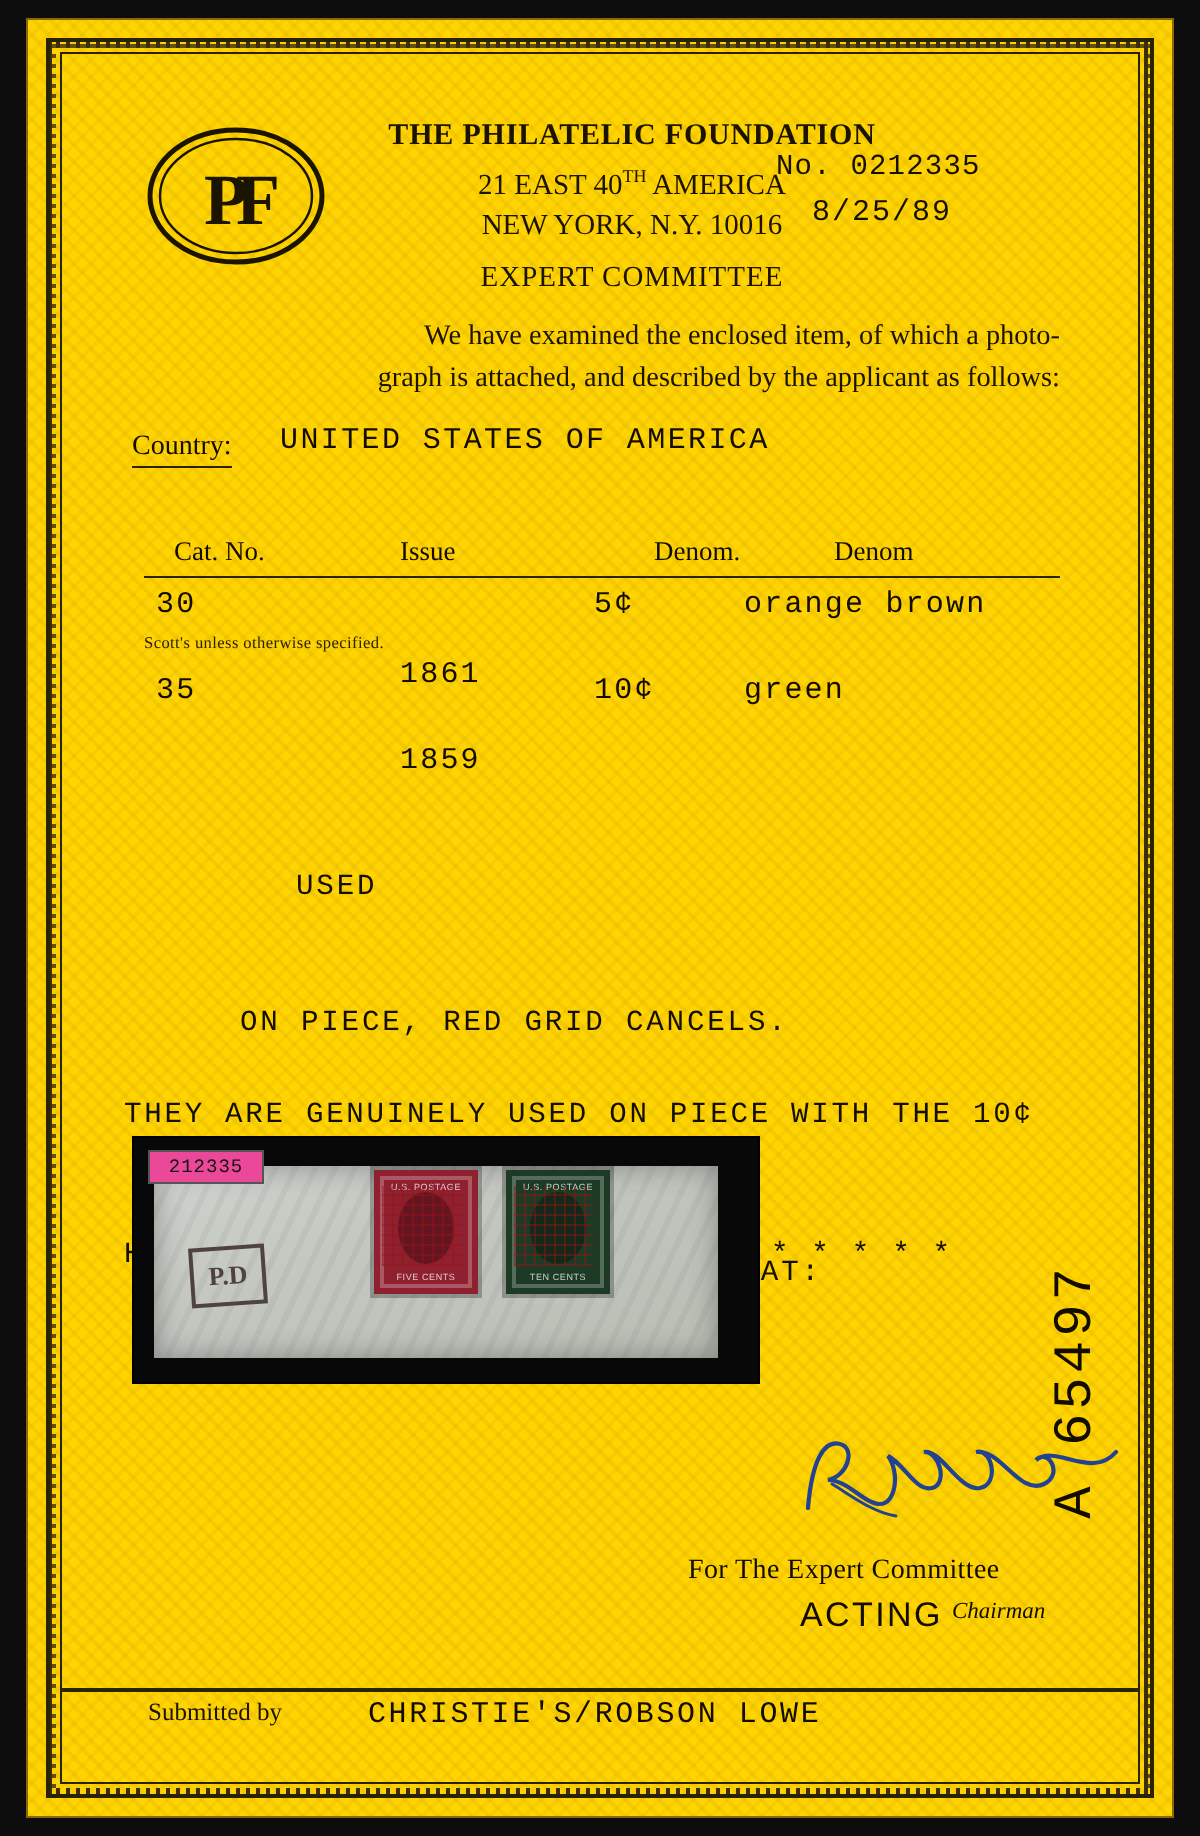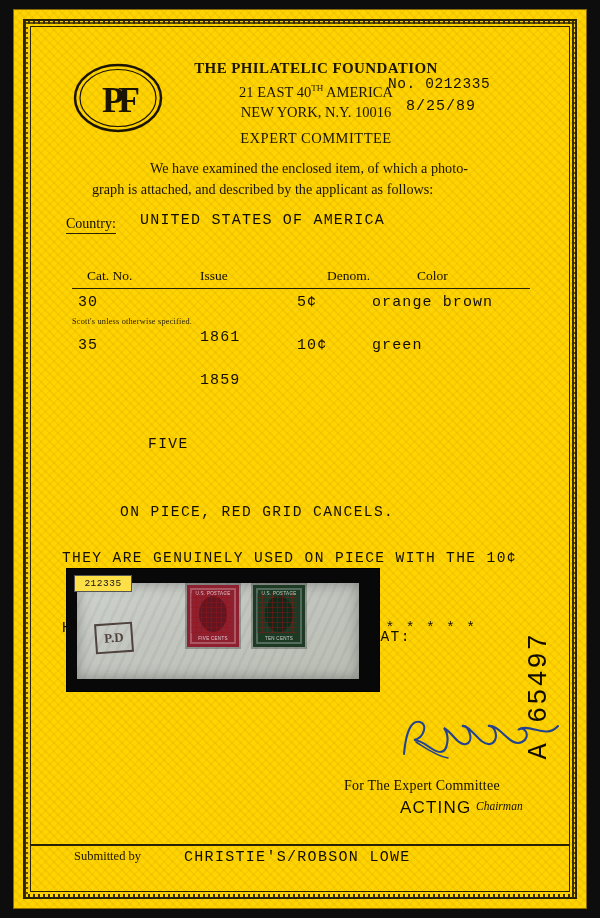--- a/index.html
+++ b/index.html
@@ -148,20 +148,21 @@
   
   .examined {
     position: absolute;
     left: 48px;
     top: 118px;
     right: 26px;
     font-family: "Liberation Serif", serif;
     font-size: 14.2px;
     line-height: 1.5;
     color: #1a1400;
+    text-align: right;
   }
   .examined .p1 { padding-left: 58px; }
 
   
   .country-label {
     position: absolute;
     left: 22px;
     top: 176px;
     font-family: "Liberation Serif", serif;
     font-size: 14px;
@@ -269,21 +270,21 @@
     background: #080808;
     border: 1px solid #000;
     overflow: hidden;
   }
   .photo-ticket {
     position: absolute;
     left: 7px;
     top: 6px;
     width: 56px;
     height: 15px;
-    background: #fde047;
+    background: #ec4899;
     border: 1px solid #555;
     font-family: "Liberation Mono", monospace;
     font-size: 9.5px;
     line-height: 15px;
     text-align: center;
     color: #111;
     letter-spacing: .5px;
     z-index: 4;
   }
   .cover {
@@ -477,42 +478,42 @@
         <div>graph is attached, and described by the applicant as follows:</div>
       </div>
 
       <div class="country-label">Country:</div>
       <div class="country-value">UNITED STATES OF AMERICA</div>
 
       <div class="tbl-head">
         <span class="col-cat">Cat. No.</span>
         <span class="col-issue">Issue</span>
         <span class="col-denom">Denom.</span>
-        <span class="col-color">Color</span>
+        <span class="col-color">Denom</span>
       </div>
       <div class="tbl-rule"></div>
 
       <div class="row row-1">
         <span class="r-cat">30</span>
         <span class="r-issue">1861</span>
         <span class="r-denom">5¢</span>
         <span class="r-color">orange brown</span>
       </div>
 
       <div class="scott-note">Scott's unless otherwise specified.</div>
 
       <div class="row row-2">
         <span class="r-cat">35</span>
         <span class="r-issue">1859</span>
         <span class="r-denom">10¢</span>
         <span class="r-color">green</span>
       </div>
 
       <div class="typed">
-        <div class="indent-1">FIVE</div>
+        <div class="indent-1">USED</div>
         <div class="indent-2">ON PIECE, RED GRID CANCELS.</div>
         <span class="gap"></span>
         <div class="indent-3">AND WE ARE OF THE OPINION THAT:</div>
       </div>
 
       <div class="opinion">
         <div>THEY ARE GENUINELY USED ON PIECE WITH THE 10¢</div>
         <div>HAVING A DIAGONAL CREASE. * * * * * * * *</div>
       </div>
 

